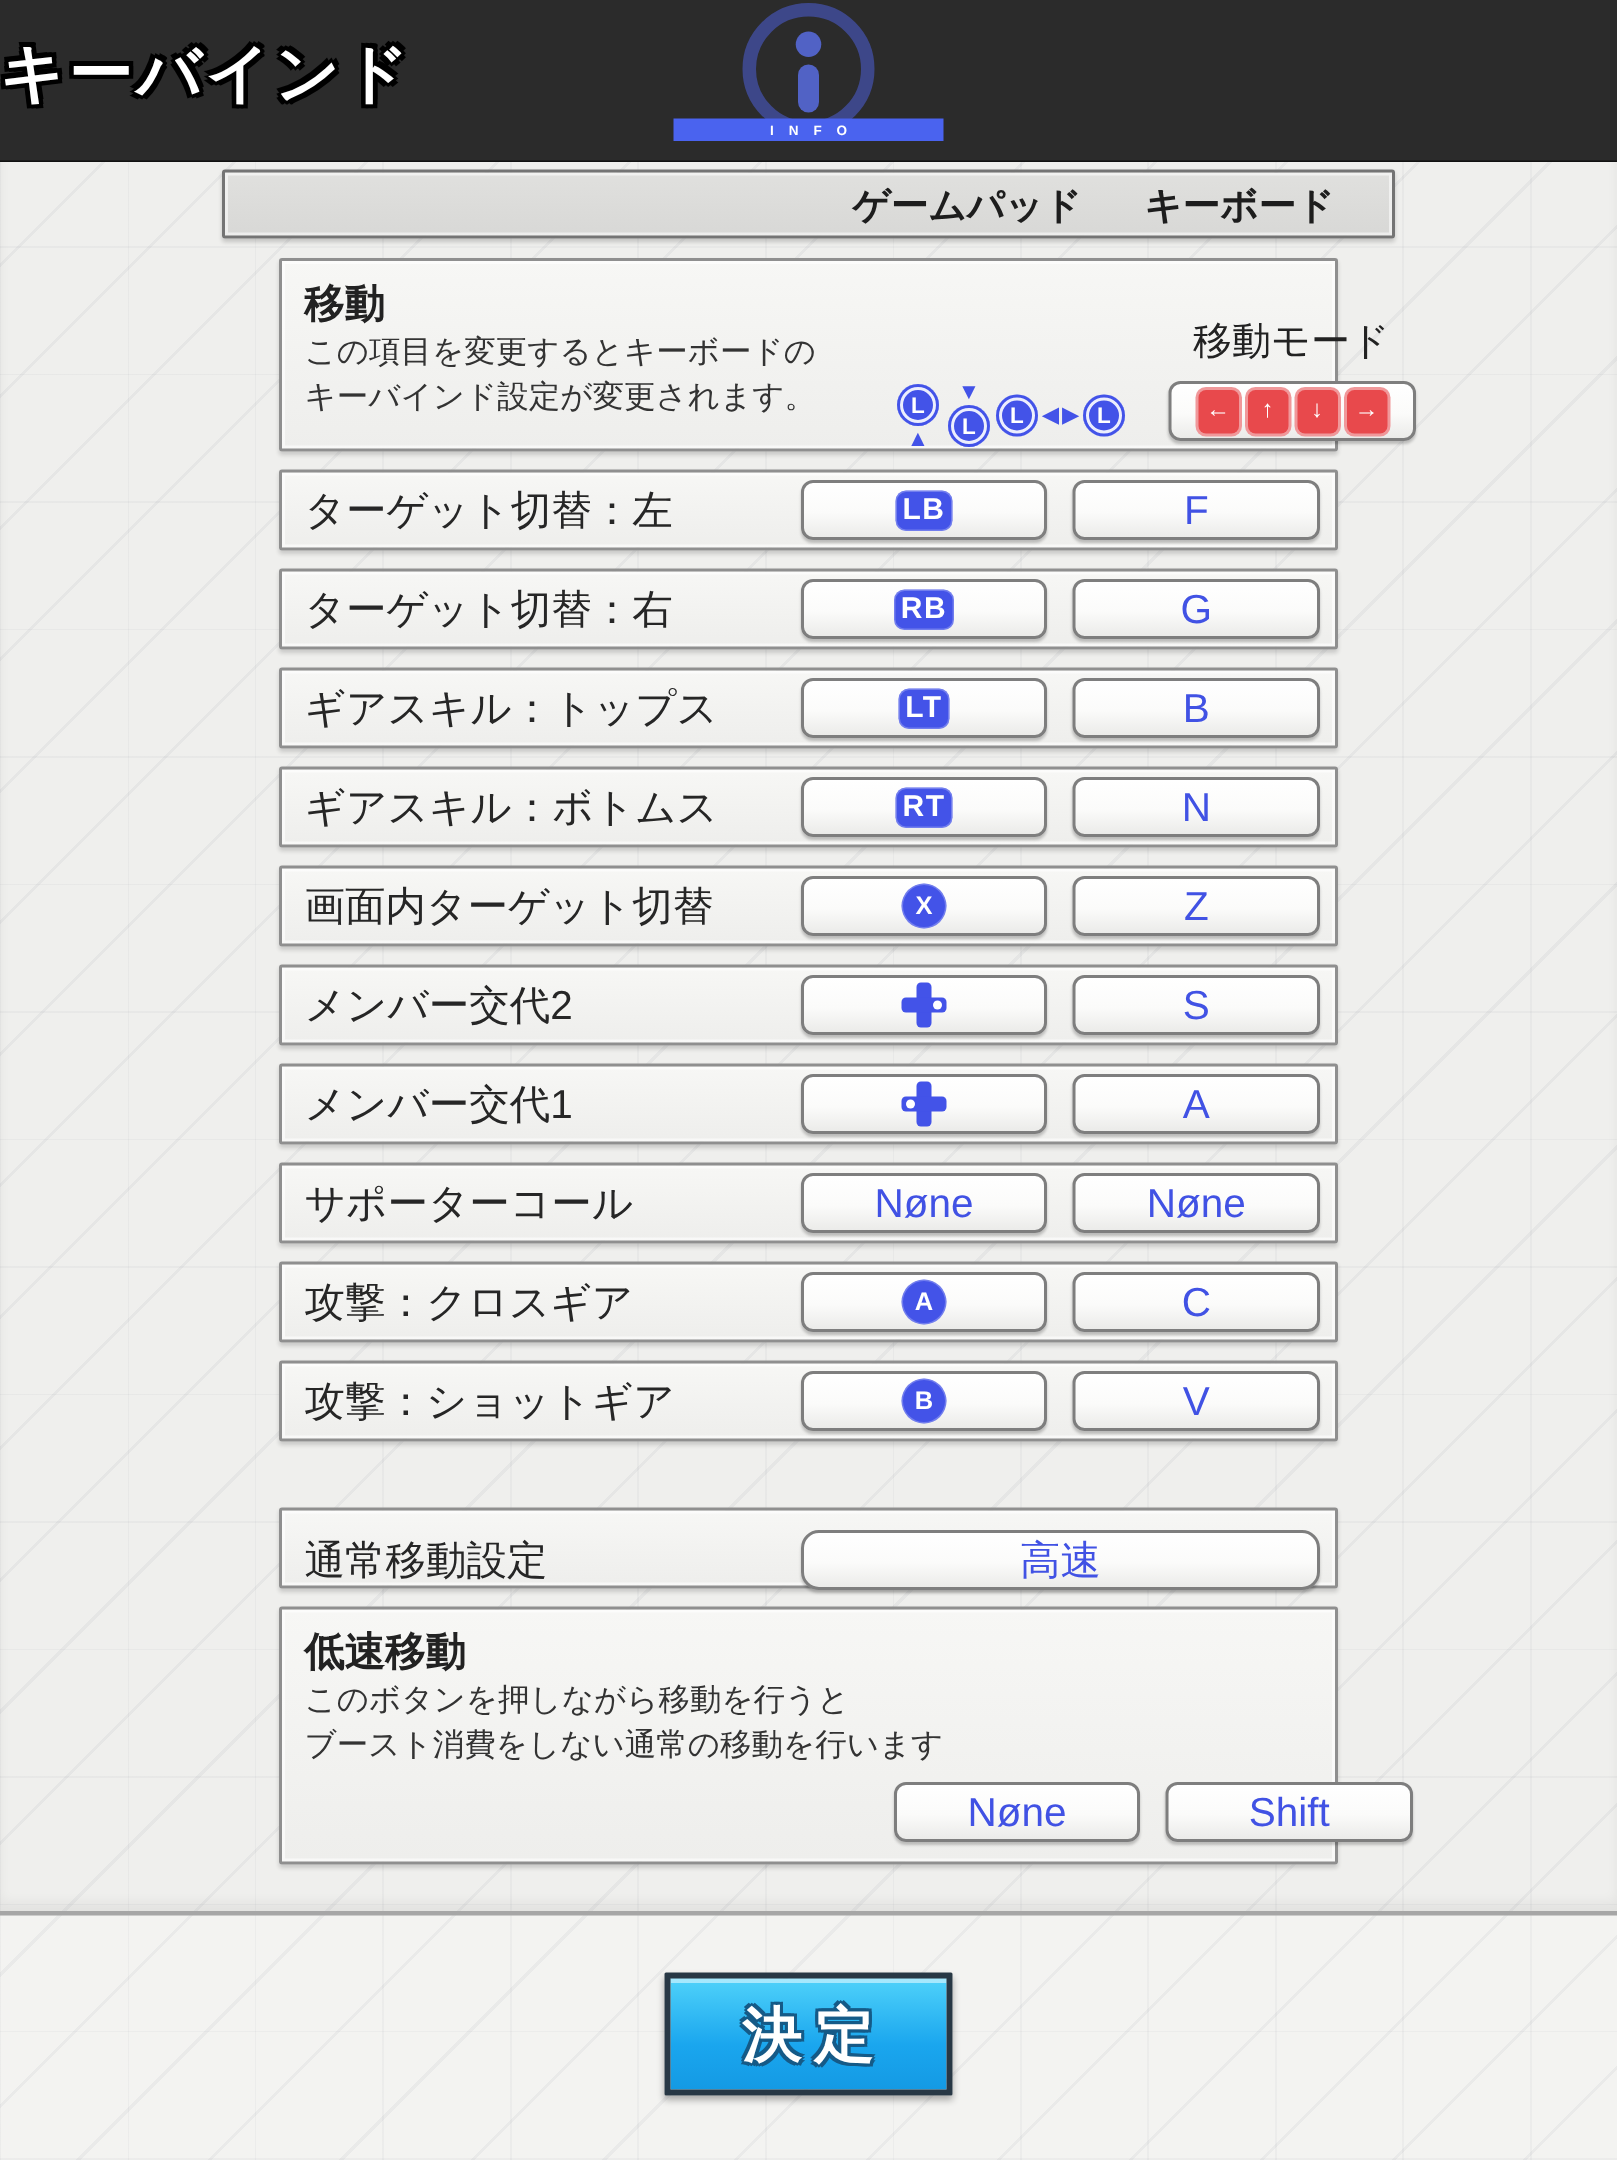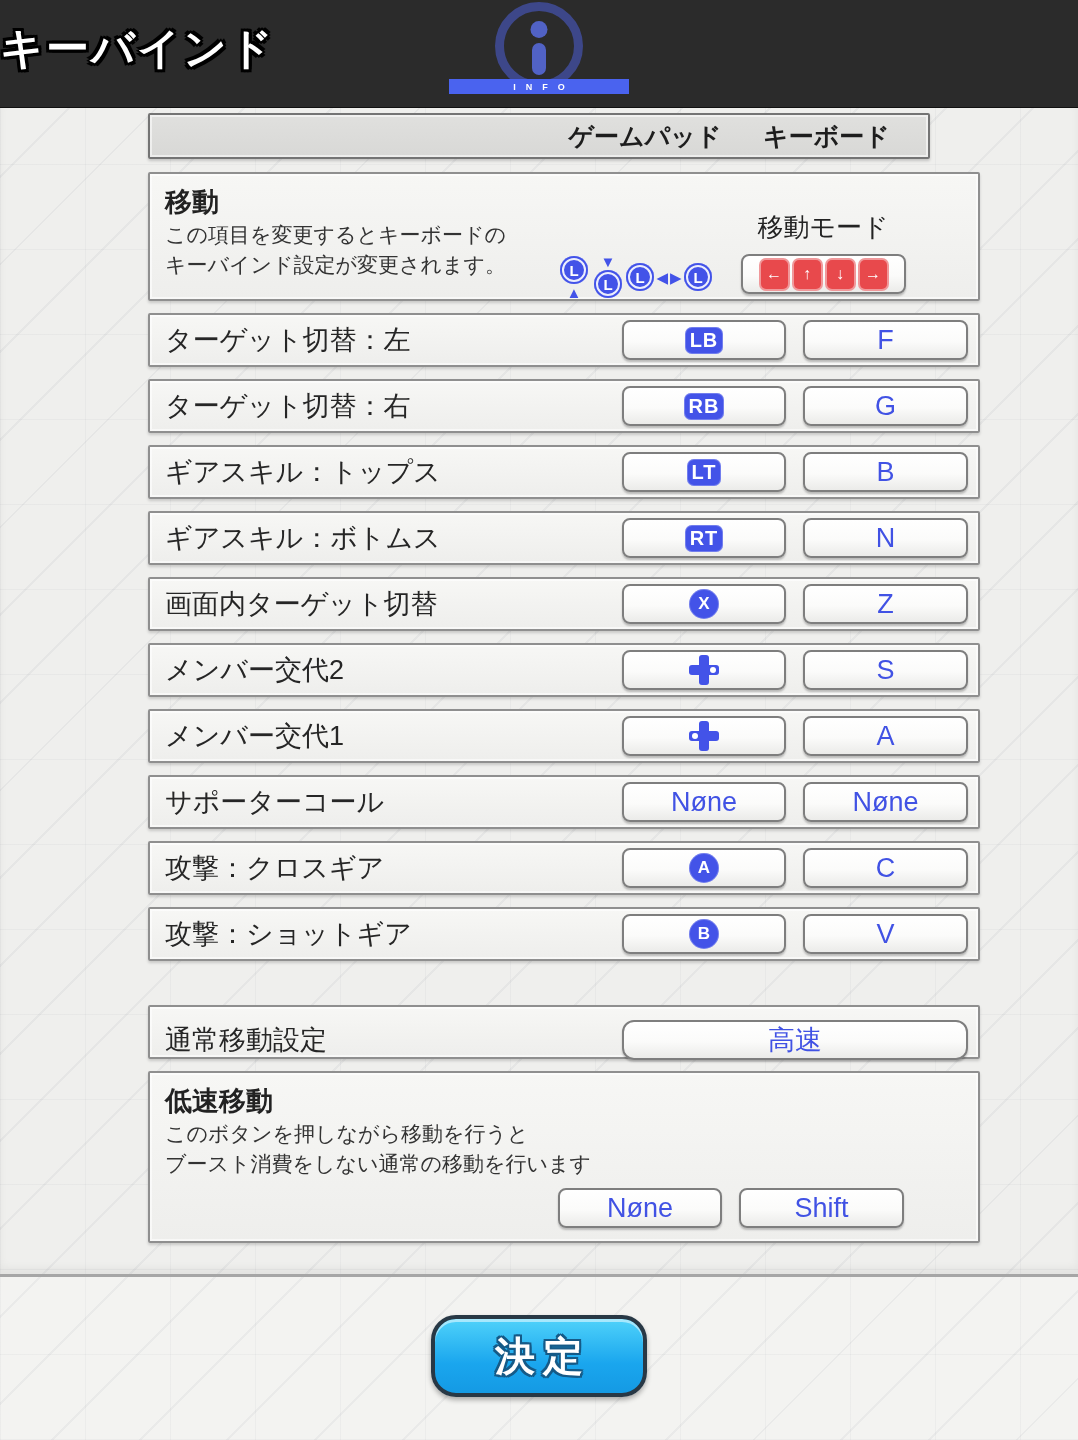--- a/index.html
+++ b/index.html
@@ -39,21 +39,21 @@
 
   .col-header { height:46px; margin-top:0;
     background:linear-gradient(#e0e0de,#d8d8d6);
     border:2px solid #747474; border-radius:2px;
     box-shadow:inset 0 0 0 2px rgba(255,255,255,0.55), 0 2px 3px rgba(0,0,0,0.18);
     display:flex; align-items:center; justify-content:flex-end; gap:17px; padding-right:19px;padding-left:24px; }
   .col-label { font-size:25px; font-weight:700; color:#1d1d1d; text-align:center; }
   .col-label.gp { width:164px; }
   .col-label.kb { width:165px; }
 
-  .row { width:832px; margin:12px auto 0;
+  .row { width:706px; margin:12px auto 0;
     background:linear-gradient(#f7f7f5,#eeeeec);
     border:2px solid #8f8f8f; border-radius:2px;
     box-shadow:inset 0 0 0 2px rgba(255,255,255,0.6), 0 2px 3px rgba(0,0,0,0.16); }
   .row.first { margin-top:13px; }
   .row.simple { height:54px; display:flex; align-items:center; padding:0 10px 0 15px; }
   .row.speed  { height:54px; display:flex; align-items:center; padding:16px 10px 0 15px; margin-top:44px; }
   .row.tall { height:129px; position:relative; }
   .row.slow { height:172px; position:relative; }
 
   .row-label { flex:1; font-size:27px; font-weight:500; color:#262626; }
@@ -120,21 +120,21 @@
     color:#fff; font-size:16px; font-weight:700;
     display:flex; align-items:center; justify-content:center;
     box-shadow:0 0 0 2px #f0989a; }
 
   
   .slow-buttons { position:absolute; left:408px; top:115px; display:flex; }
   .slow-buttons .gp-slow { width:164px; }
 
   
   .footer { height:160px; display:flex; justify-content:center; align-items:flex-start; }
-  .confirm-btn { margin-top:38px; width:216px; height:82px; border-radius:25px;
+  .confirm-btn { margin-top:38px; width:192px; height:82px; border-radius:1px;
     border:4px solid #283845; cursor:pointer;
     background:linear-gradient(#4fd2fa,#1aa6ee 60%,#149ae4);
     box-shadow:inset 0 3px 0 rgba(255,255,255,0.5), 0 3px 5px rgba(0,0,0,0.3);
     color:#fff; font-size:40px; font-weight:700; letter-spacing:8px; padding-left:8px;
     font-family:inherit;
     text-shadow:-2px -2px 0 #155a87, 2px -2px 0 #155a87, -2px 2px 0 #155a87, 2px 2px 0 #155a87,
                 -2px 0 0 #155a87, 2px 0 0 #155a87, 0 -2px 0 #155a87, 0 2px 0 #155a87; }
 </style>
 </head>
 <body>

